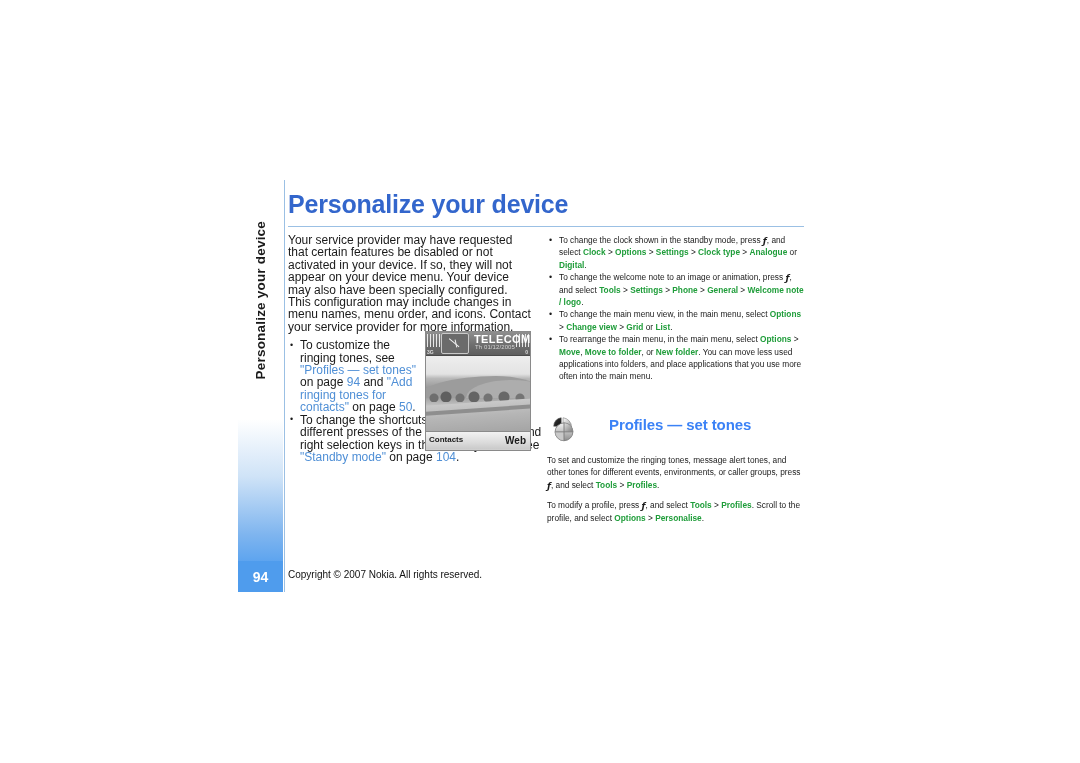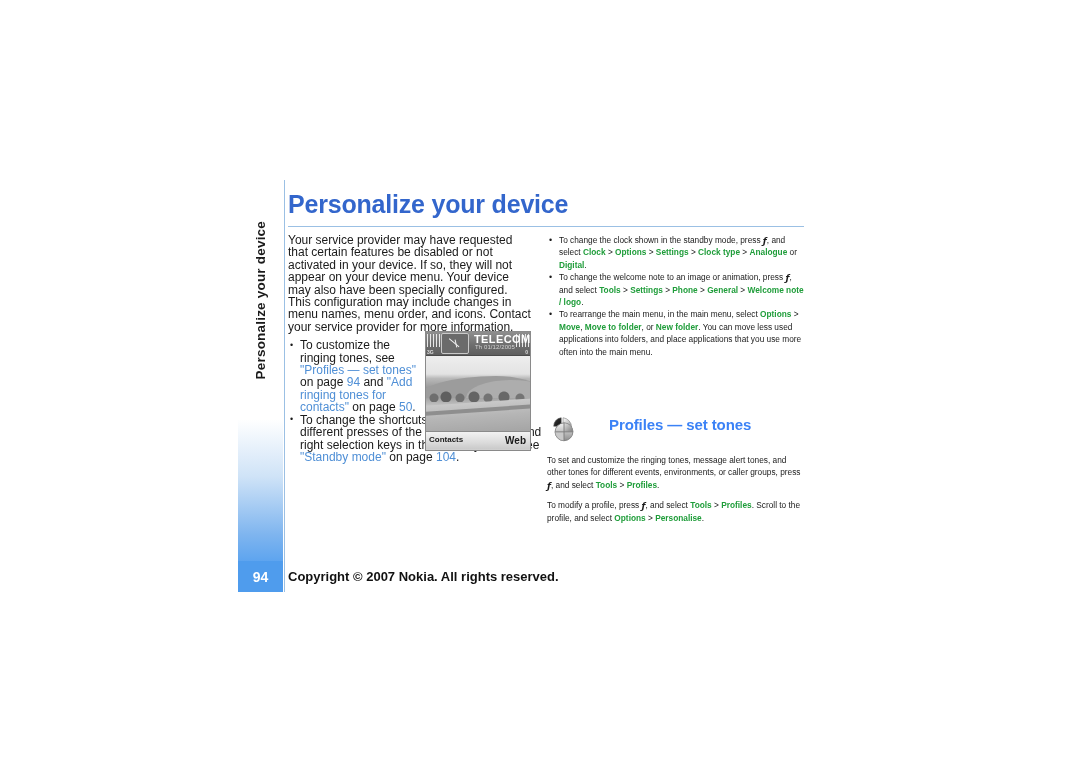--- a/index.html
+++ b/index.html
@@ -271,22 +271,22 @@
     font-size: 8.3px;
     line-height: 12.4px;
     color: #1a1a1a;
   }
   .sec-body p { margin: 0 0 8px 0; }
 
   
   .footer {
     position: absolute;
     left: 288px; top: 569px;
-    font-size: 13px;
-    font-weight: bold;
+    font-size: 10px;
+    font-weight: normal;
     color: #111111;
   }
 
   
   .keyglyph {
     display: inline-block;
     font-weight: bold;
     font-style: italic;
     font-size: 9px;
     font-family: "DejaVu Sans", sans-serif;
@@ -377,20 +377,23 @@
     <ul class="bl">
 
       <li>
         <span>To change the clock shown in the standby mode, press </span><span class="keyglyph">ƒ</span><span>, and select </span><span class="mnu">Clock</span><span class="gt"> &gt; </span><span class="mnu">Options</span><span class="gt"> &gt; </span><span class="mnu">Settings</span><span class="gt"> &gt; </span><span class="mnu">Clock type</span><span class="gt"> &gt; </span><span class="mnu">Analogue</span><span> or </span><span class="mnu">Digital</span><span>.</span>
       </li>
 
       <li>
         <span>To change the welcome note to an image or animation, press </span><span class="keyglyph">ƒ</span><span>, and select </span><span class="mnu">Tools</span><span class="gt"> &gt; </span><span class="mnu">Settings</span><span class="gt"> &gt; </span><span class="mnu">Phone</span><span class="gt"> &gt; </span><span class="mnu">General</span><span class="gt"> &gt; </span><span class="mnu">Welcome note / logo</span><span>.</span>
       </li>
 
+      <li>
+        <span>To change the main menu view, in the main menu, select </span><span class="mnu">Options</span><span class="gt"> &gt; </span><span class="mnu">Change view</span><span class="gt"> &gt; </span><span class="mnu">Grid</span><span> or </span><span class="mnu">List</span><span>.</span>
+      </li>
 
       <li>
         <span>To rearrange the main menu, in the main menu, select </span><span class="mnu">Options</span><span class="gt"> &gt; </span><span class="mnu">Move</span><span>, </span><span class="mnu">Move to folder</span><span>, or </span><span class="mnu">New folder</span><span>. You can move less used applications into folders, and place applications that you use more often into the main menu.</span>
       </li>
 
     </ul>
   </div>
 
   <div class="sec-head">
     <svg class="sec-icon" viewBox="0 0 32 32">

